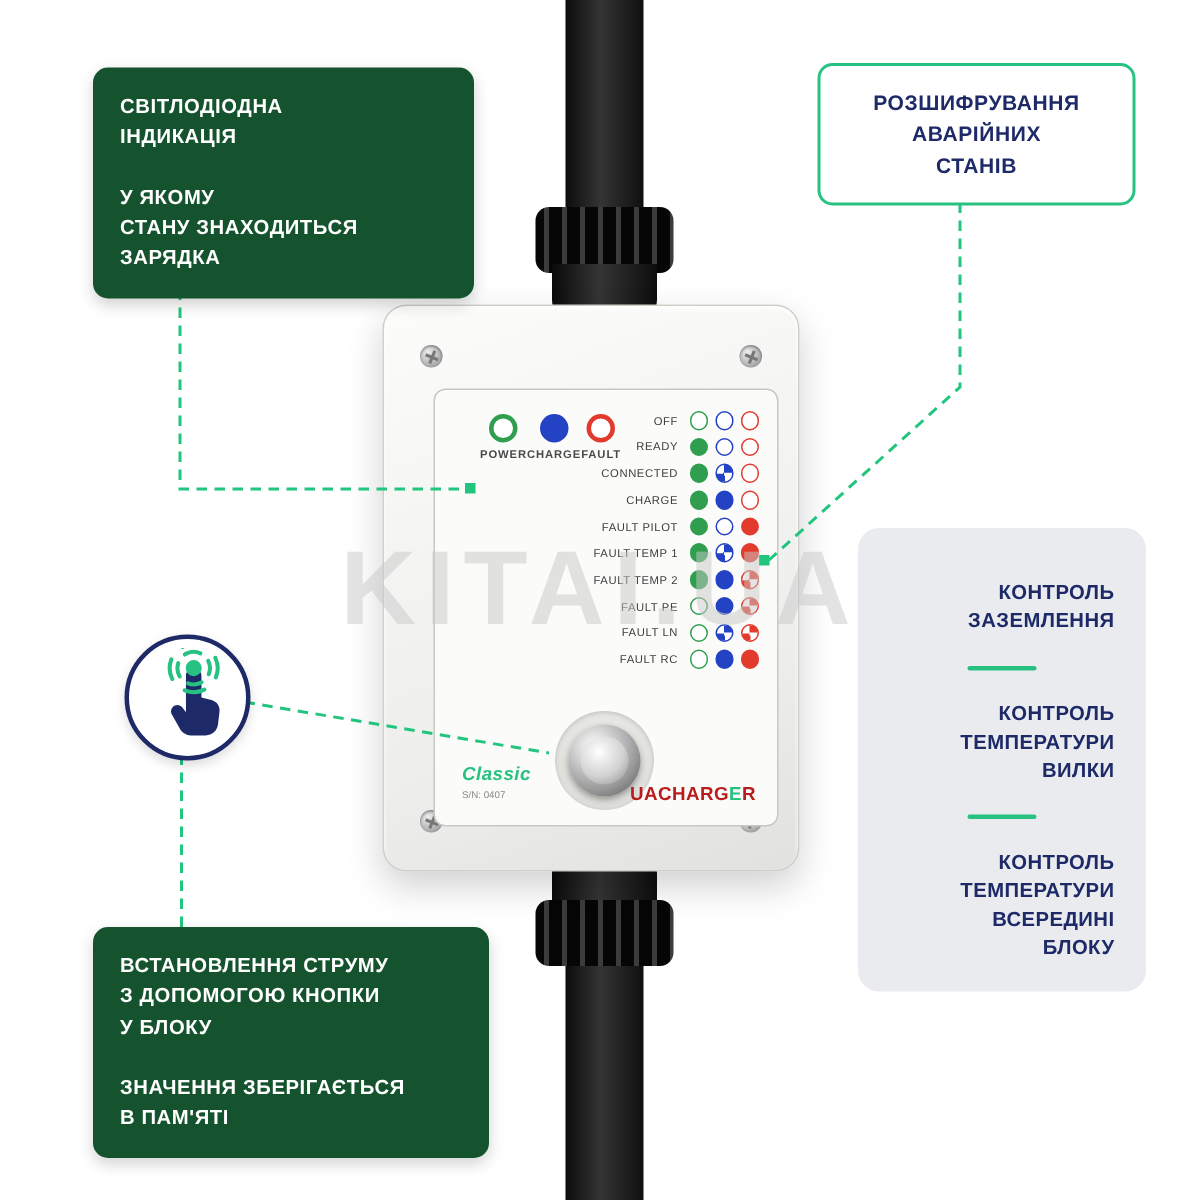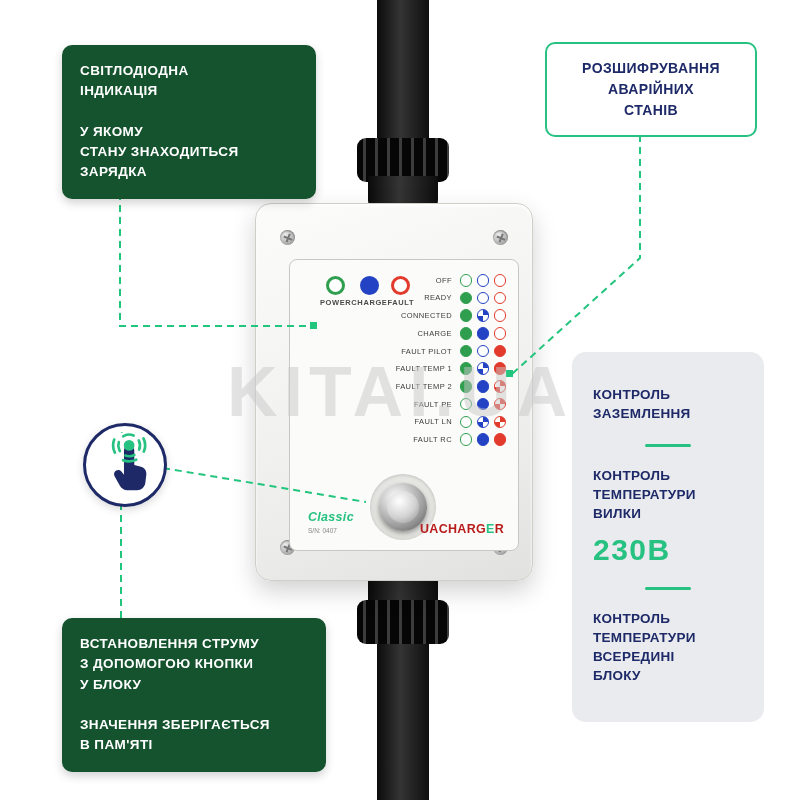--- a/index.html
+++ b/index.html
@@ -15,22 +15,22 @@
   .dash{fill:none;stroke:#22c57d;stroke-width:2;stroke-dasharray:7 5;}
   .sq{fill:#22c57d;}
 
   
   .callout-navy{position:absolute;background:#14532d;color:#fff;border-radius:10px;
     padding:16px 18px;font-weight:bold;font-size:13.5px;line-height:1.5;letter-spacing:.4px;
     white-space:pre-line;box-shadow:0 4px 10px rgba(0,0,0,.18);z-index:10;}
   .callout-outline{position:absolute;background:#fff;border:2px solid #27c281;color:#1e2a68;
     border-radius:10px;text-align:center;font-weight:bold;font-size:14px;line-height:1.5;
     letter-spacing:.4px;white-space:pre-line;padding:14px 10px;z-index:10;}
-  .gray-panel{position:absolute;left:572px;top:352px;width:150px;padding:34px 21px 36px 21px;
-    background:#e9ebee;border-radius:14px;z-index:10;text-align:left;}
+  .gray-panel{position:absolute;left:572px;top:352px;width:150px;padding:34px 21px 19px 21px;
+    background:#e9ebee;border-radius:14px;z-index:10;text-align:right;}
   .gray-panel .item{font-size:13.5px;font-weight:bold;color:#1e2a68;line-height:1.4;
     letter-spacing:.3px;white-space:pre-line;}
   .gray-panel .divider{width:46px;height:3px;background:#27c281;margin:20px auto;border-radius:2px;}
   .gray-panel .volt{color:#27c281;font-size:30px;font-weight:bold;letter-spacing:1.5px;margin-top:10px;}
 
   
   .cable{position:absolute;background:linear-gradient(90deg,#0c0c0c,#343434 45%,#0f0f0f);z-index:1;}
   .cable.top{left:377px;top:0;width:52px;height:150px;}
   .cable.bottom{left:377px;top:640px;width:52px;height:160px;}
   .gland-nut{position:absolute;left:357px;width:92px;height:44px;border-radius:9px;z-index:2;
@@ -225,21 +225,20 @@
 АВАРІЙНИХ
 СТАНІВ</div>
 
   <div class="gray-panel">
     <div class="item">КОНТРОЛЬ
 ЗАЗЕМЛЕННЯ</div>
     <div class="divider"></div>
     <div class="item">КОНТРОЛЬ
 ТЕМПЕРАТУРИ
 ВИЛКИ</div>
-    <div class="volt">230В</div>
     <div class="divider"></div>
     <div class="item">КОНТРОЛЬ
 ТЕМПЕРАТУРИ
 ВСЕРЕДИНІ
 БЛОКУ</div>
   </div>
 
   <div class="callout-navy" style="left:62px;top:618px;width:228px;">ВСТАНОВЛЕННЯ СТРУМУ
 З ДОПОМОГОЮ КНОПКИ
 У БЛОКУ

